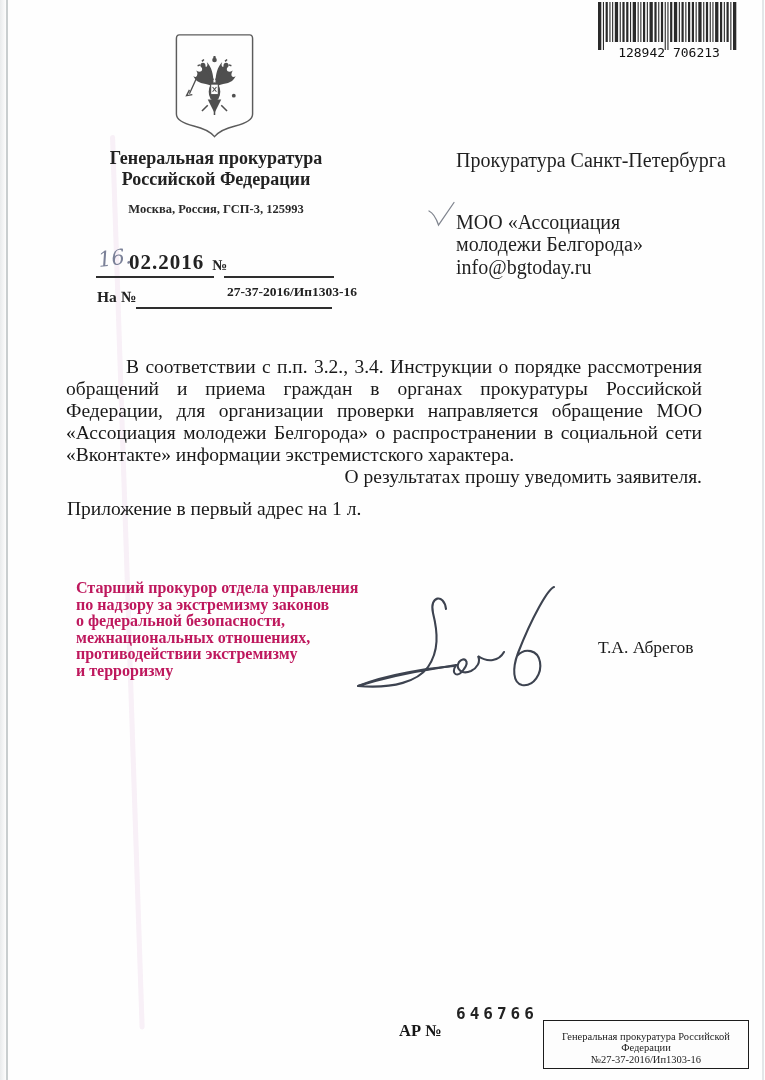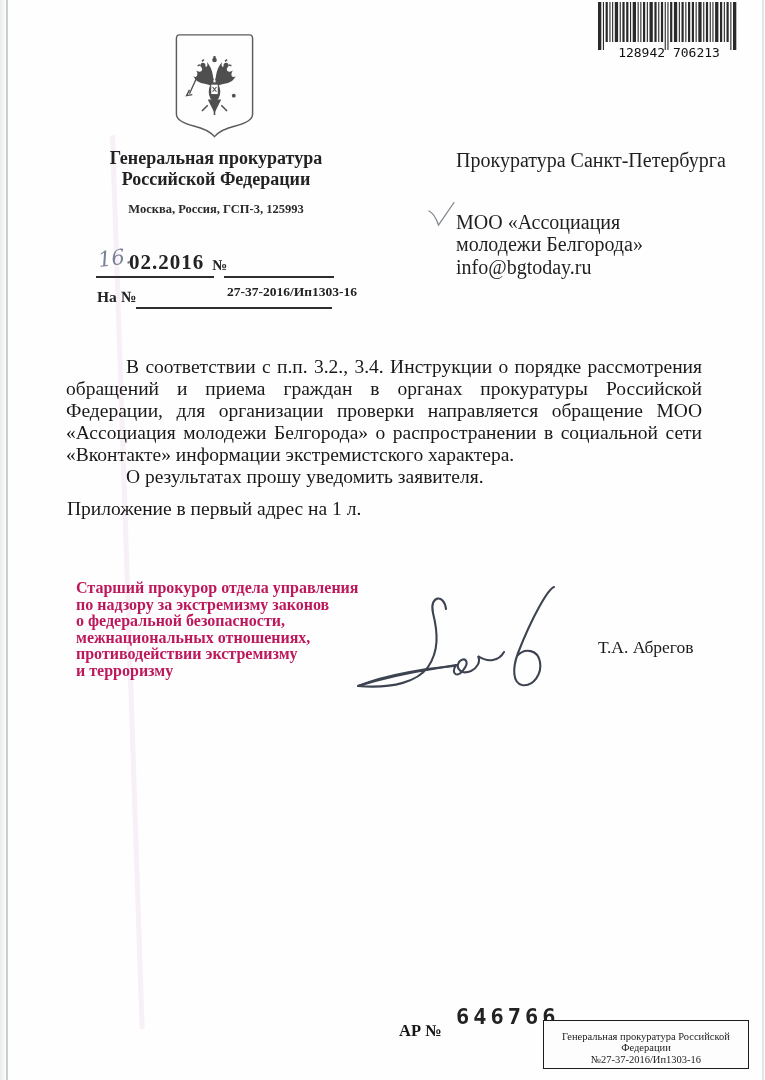--- a/index.html
+++ b/index.html
@@ -38,30 +38,30 @@
   .na-num{left:97px;top:288px;font-size:15.5px;font-weight:bold;color:#222;}
   
   .recip1{left:456px;top:149px;font-size:20px;color:#1f1f1f;}
   .checkmark{left:428px;top:201px;width:28px;height:27px;}
   .recip2{left:456px;top:212px;width:250px;font-size:20px;line-height:21.5px;color:#1f1f1f;}
   .recip-email{left:456px;top:256px;font-size:20px;color:#1f1f1f;}
   
   .body-par{left:66px;top:356px;width:636px;font-size:19.5px;line-height:22px;
     text-align:justify;color:#191919;}
   .body-par .indent{text-indent:60px;}
-  .body-p2{left:66px;top:466px;width:636px;font-size:19.5px;text-indent:60px;color:#191919;}
+  .body-p2{left:66px;top:466px;width:636px;font-size:19.5px;text-indent:60px;color:#191919;text-align:right;}
   .attachment{left:67px;top:498px;font-size:19.5px;color:#191919;}
   
   .sig-title{left:76px;top:580px;width:330px;font-size:16px;line-height:16.5px;color:#be185d;font-weight:bold;}
   .signature-svg{left:318px;top:565px;width:250px;height:140px;}
   .signer{left:598px;top:637px;font-size:17.5px;color:#1b1b1b;}
   
   .ap-label{left:399px;top:1021px;font-size:16.5px;font-weight:bold;color:#161616;}
   .ap-number{left:456px;top:1004px;font-family:"DejaVu Sans Mono",monospace;
-    font-size:22px;font-weight:bold;letter-spacing:4px;color:#222;text-align:center;}
+    font-size:16px;font-weight:bold;letter-spacing:4px;color:#222;text-align:center;}
   .stamp-box{left:543px;top:1020px;width:204px;height:37px;border:1.8px solid #1c1c1c;
     text-align:center;font-size:10.5px;line-height:11.3px;color:#222;padding-top:10px;background:#fdfdfd;}
   svg .ink{stroke:#3d4350;fill:none;stroke-width:2.1;stroke-linecap:round;}
 </style>
 </head>
 <body>
 
 <div class="page">
 
   <div class="abs edge-left-soft"></div>

